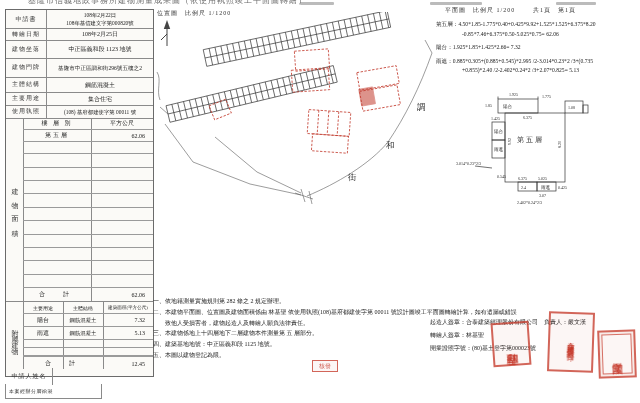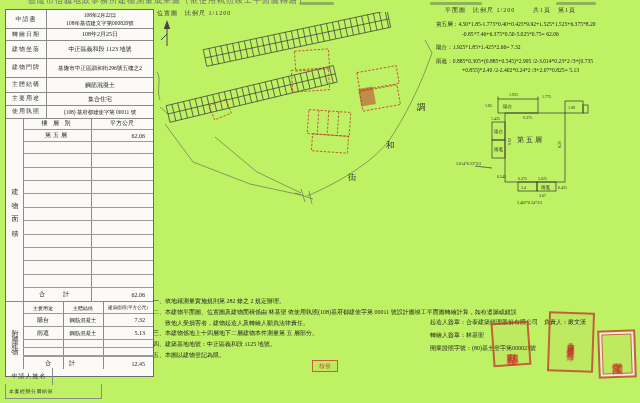--- a/index.html
+++ b/index.html
@@ -1,16 +1,16 @@
 <!DOCTYPE html>
 <html><head>
 <meta charset="utf-8">
 <style>
   html,body{margin:0;padding:0;background:#e9e9e7;}
-  .sheet{position:relative;width:640px;height:403px;background:#bef264;overflow:hidden;
+  .sheet{position:relative;width:640px;height:403px;background:#ffffff;overflow:hidden;
          font-family:"Liberation Serif","DejaVu Serif",serif;color:#2b2b2b;}
   .abs{position:absolute;}
   
   .topfrag{left:28px;top:0;height:5px;width:330px;overflow:hidden;color:#6a6a6a;}
   .topfrag span{display:block;font-size:8px;margin-top:-5px;letter-spacing:1px;white-space:nowrap;}
   .smudge{height:3px;background:rgba(60,60,60,.35);border-radius:1px;}
   
   .hdr{font-size:6px;color:#333;letter-spacing:1px;white-space:nowrap;}
   
   .ltab{left:5px;top:9px;width:147px;height:366px;border:1px solid #6b6b6b;background:#fbfaf7;}

